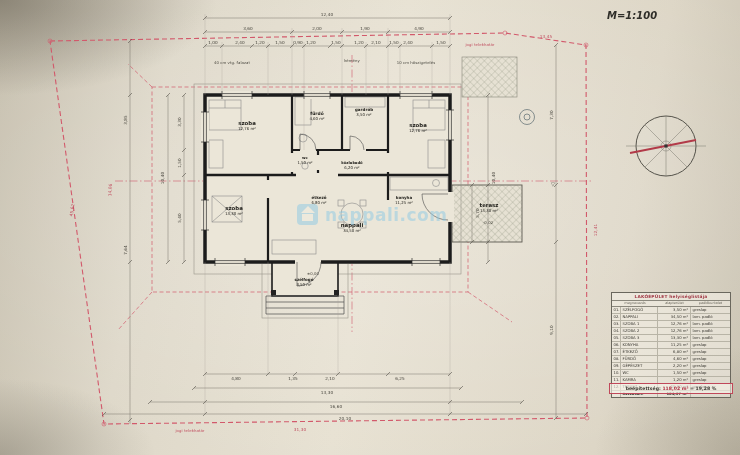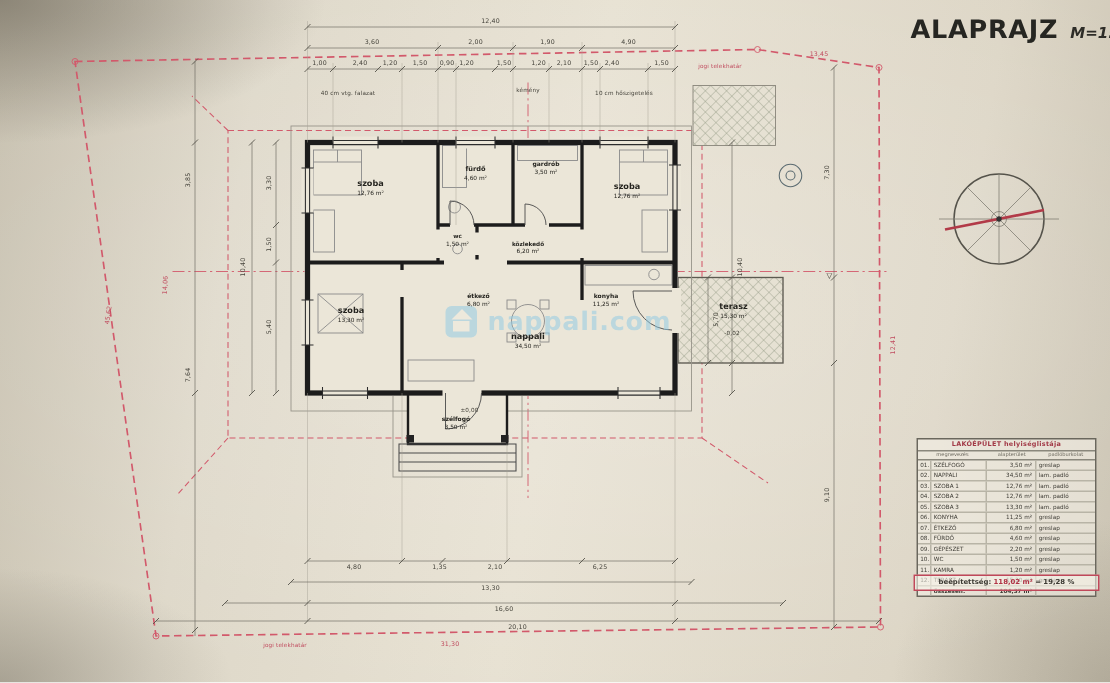--- a/index.html
+++ b/index.html
@@ -268,21 +268,20 @@
         <span class="rn">terasz</span>
         <span class="ra">15,30 m²</span>
       </div>
       <div class="room" style="left: 304px; top: 282px;">
         <span class="rn" style="font-size: 4px;">szélfogó</span>
         <span class="ra">3,50 m²</span>
       </div>
     </div>
 
   <div class="titleblock">
-    <span class="tb-title">ALAPRAJZ</span>
     <span class="tb-scale">M=1:100</span>
   </div>
 
   <div class="watermark">
     <span class="wm-icon"></span>
     <span class="wm-text">nappali.com</span>
   </div>
 
   <div class="schedule">
     <div class="st">LAKÓÉPÜLET helyiséglistája</div>

